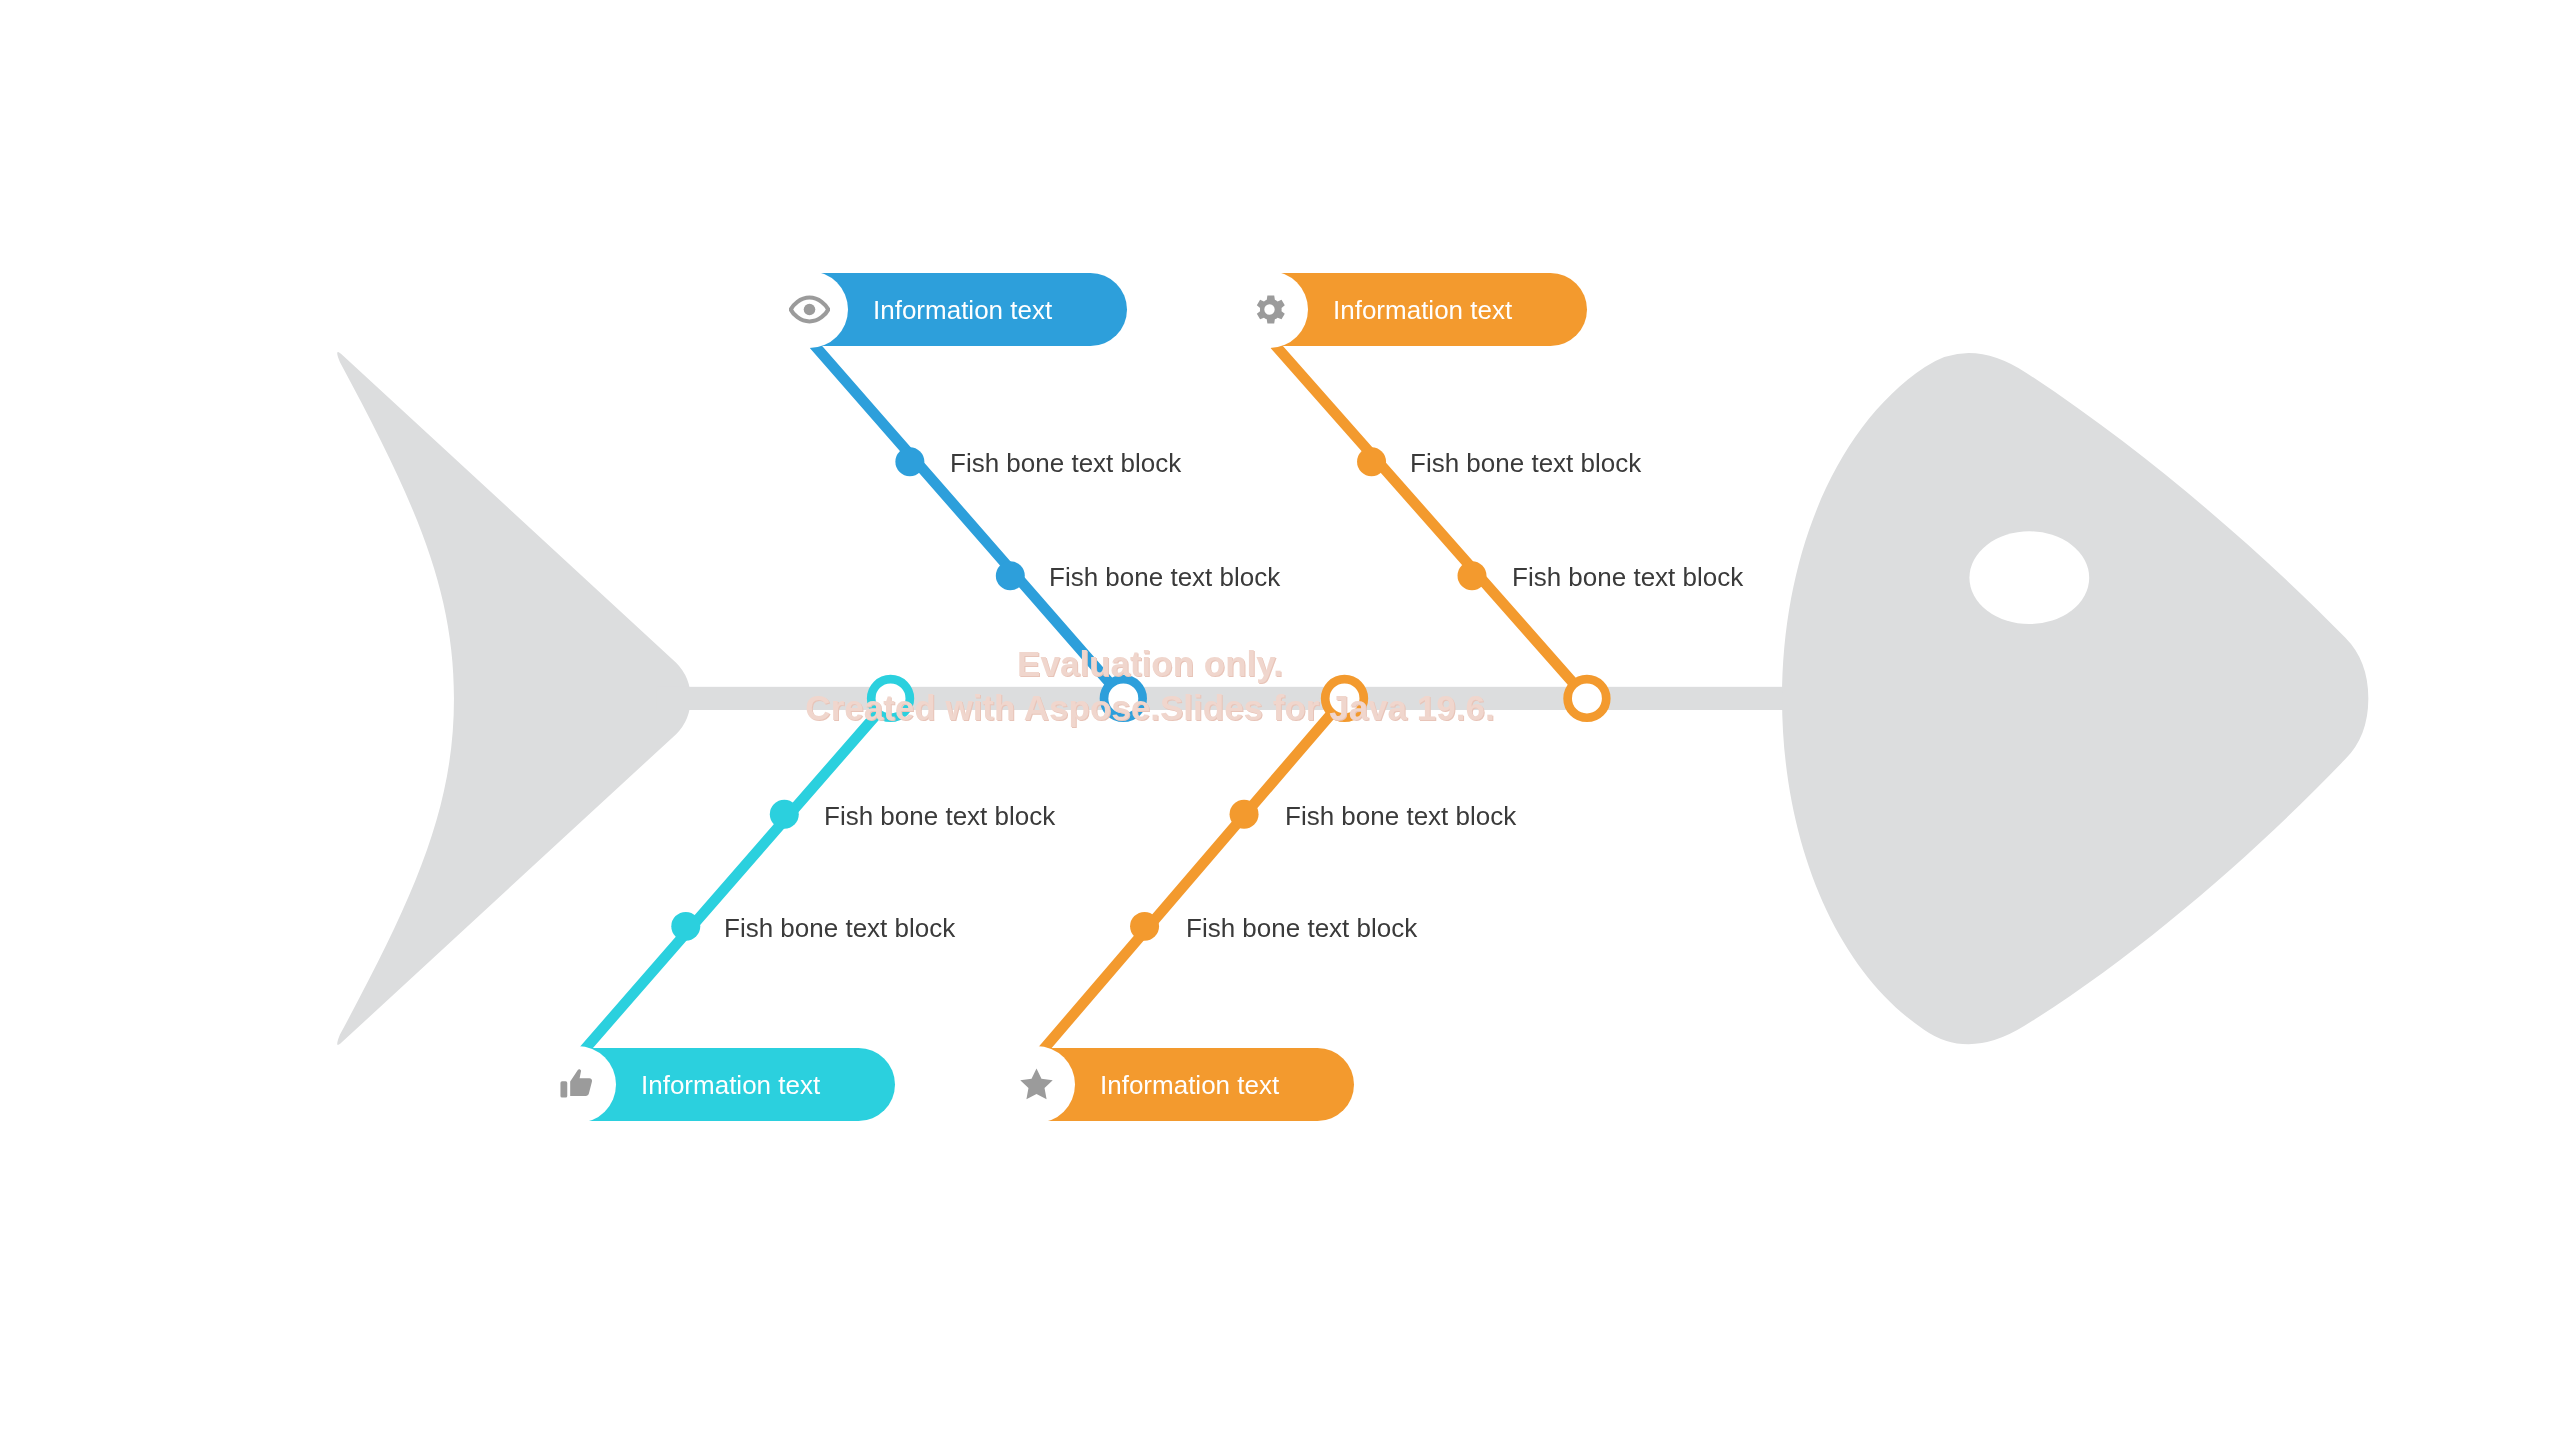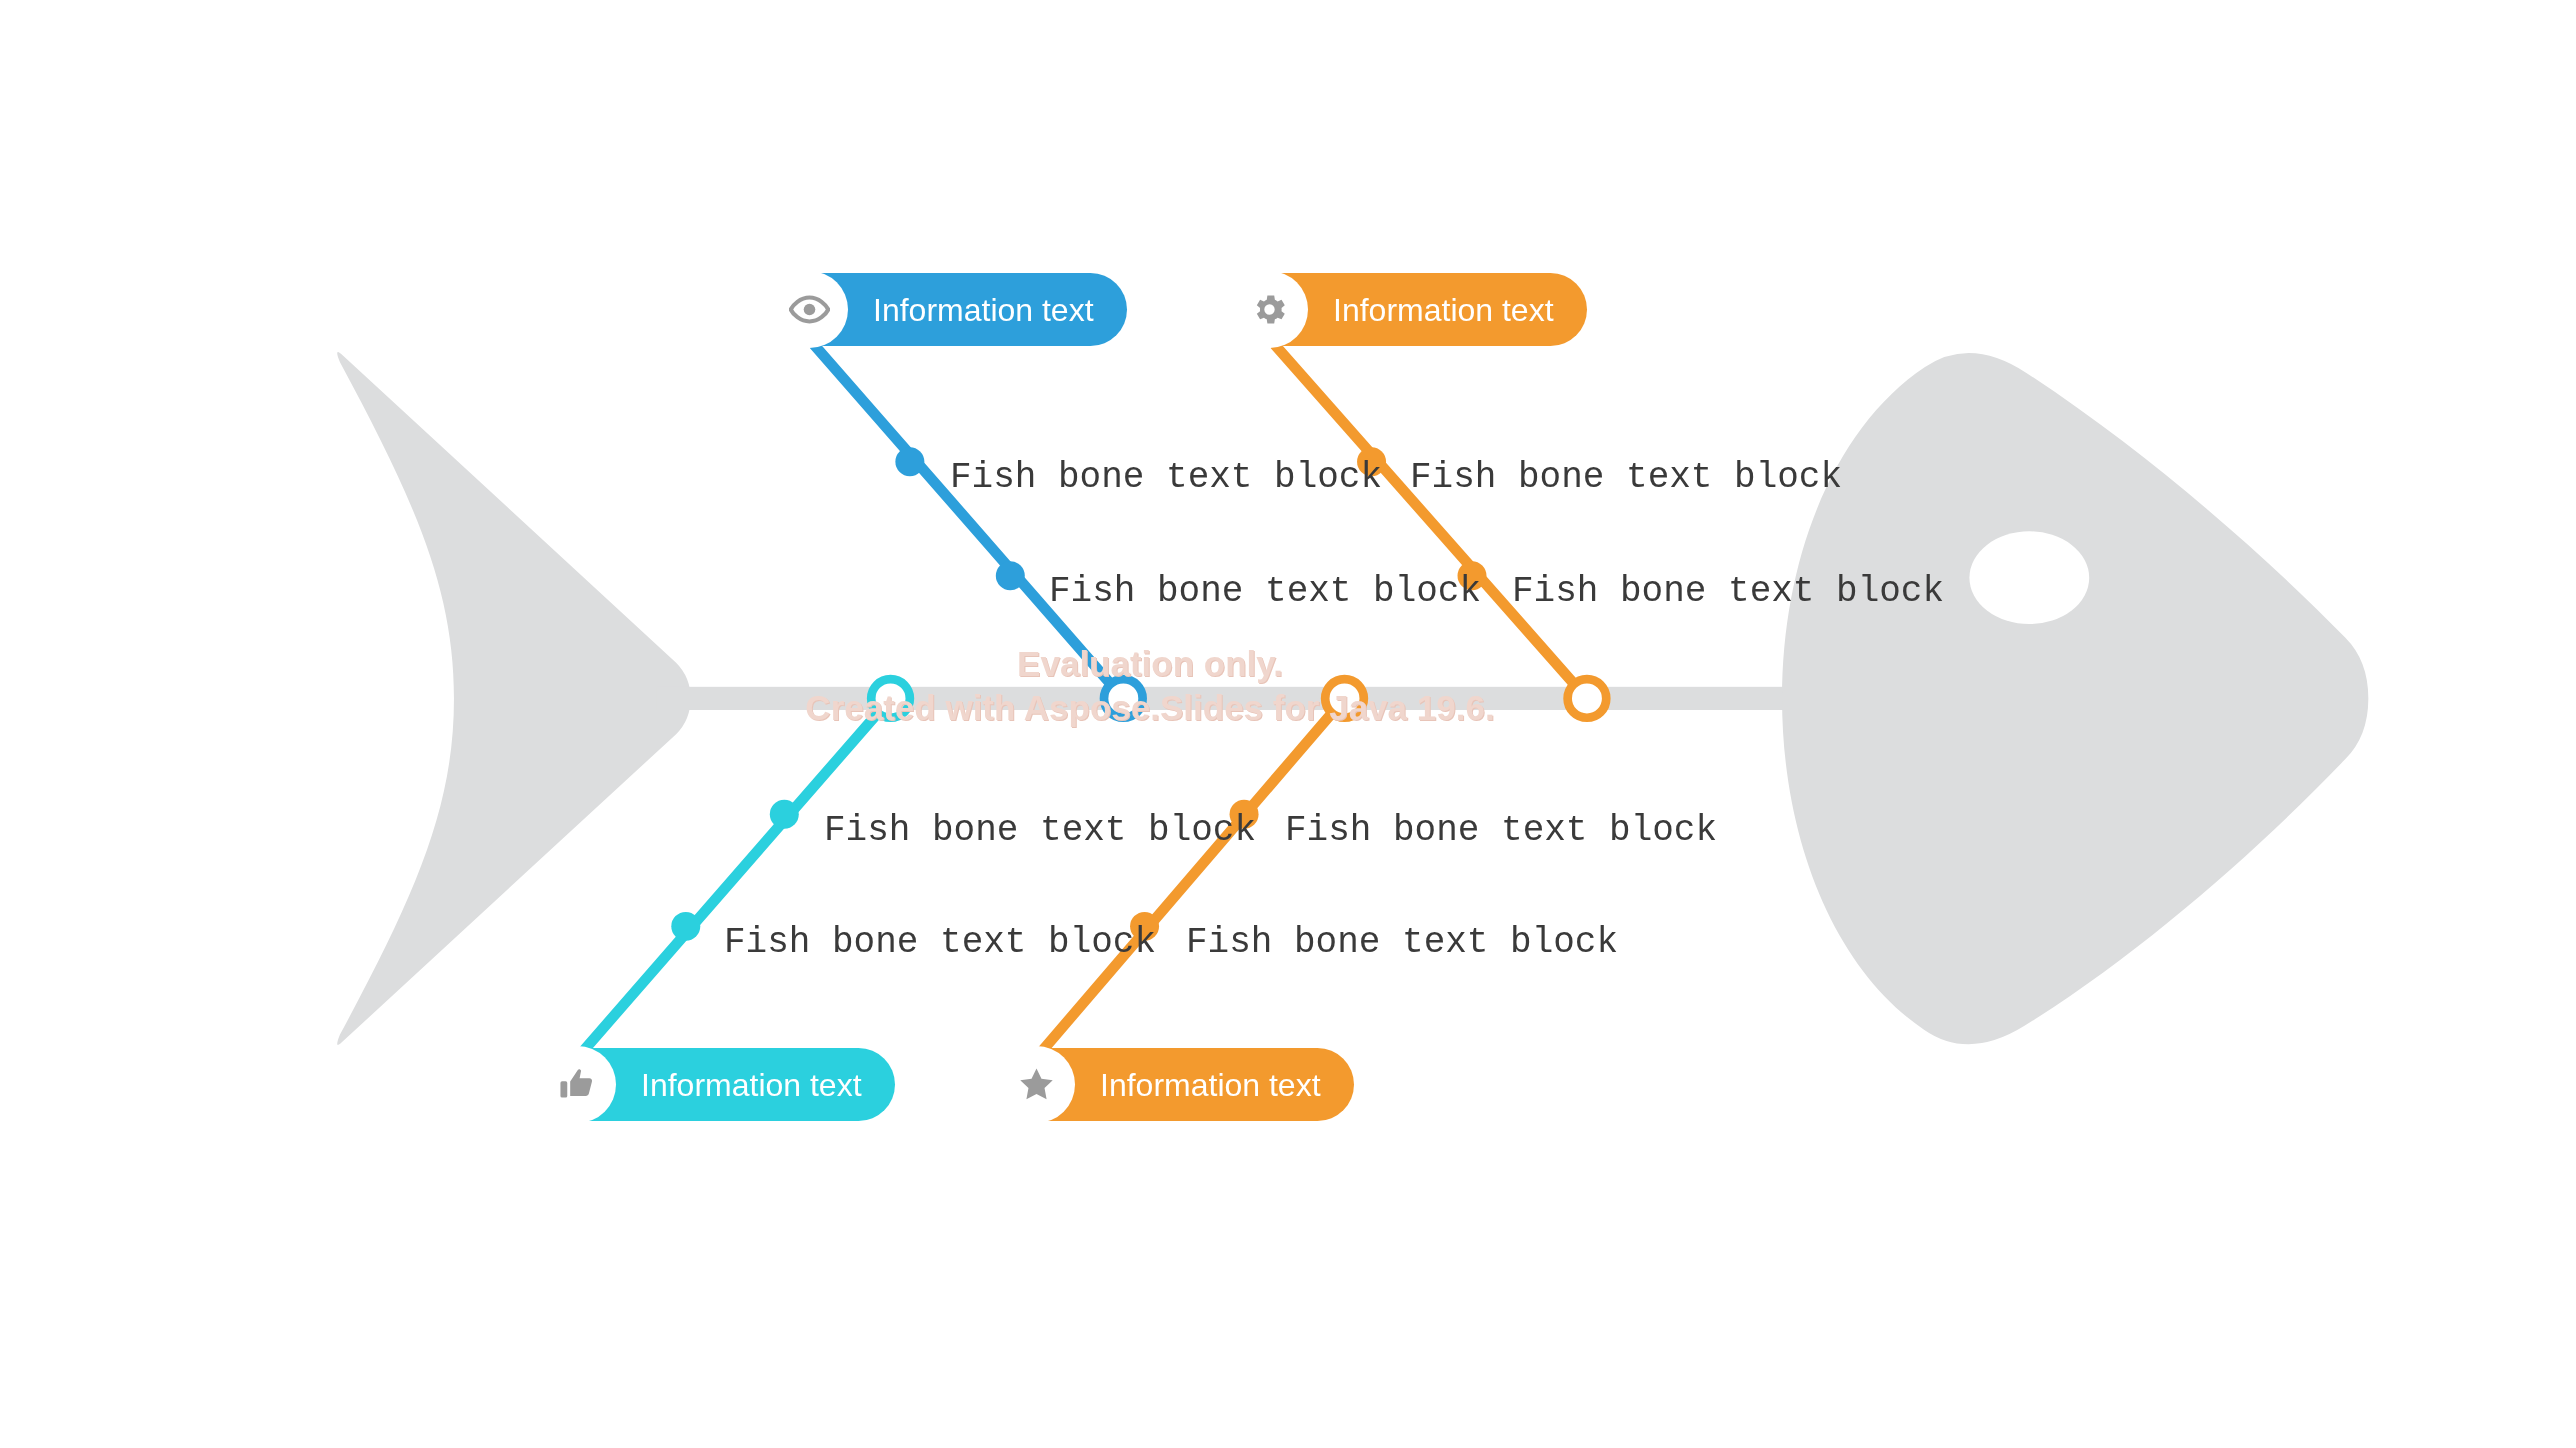--- a/index.html
+++ b/index.html
@@ -22,26 +22,25 @@
   }
   #diagram-svg {
     position: absolute;
     left: 0;
     top: 0;
     width: 2576px;
     height: 1449px;
   }
   .bone-label {
     position: absolute;
-    font-family: Liberation Mono, monospace;
-    font-size: 36px;
+    font-family: Liberation Sans, sans-serif;
+    font-size: 26px;
     color: #3a3a3a;
     white-space: nowrap;
     line-height: 1;
-    margin-top: 10px;
   }
   .pill {
     position: absolute;
     height: 73px;
     border-radius: 37px;
     display: flex;
     align-items: center;
     box-sizing: border-box;
   }
   .pill-icon-wrap {
@@ -52,21 +51,21 @@
     height: 77px;
     border-radius: 50%;
     background: #ffffff;
     display: flex;
     align-items: center;
     justify-content: center;
   }
   .pill-icon-wrap svg { display: block; }
   .pill-text {
     font-family: "Liberation Sans", sans-serif;
-    font-size: 32px;
+    font-size: 26px;
     color: #ffffff;
     white-space: nowrap;
     line-height: 1;
   }
   .watermark {
     position: absolute;
     left: 0;
     top: 660;
     width: 2300px;
     text-align: center;

